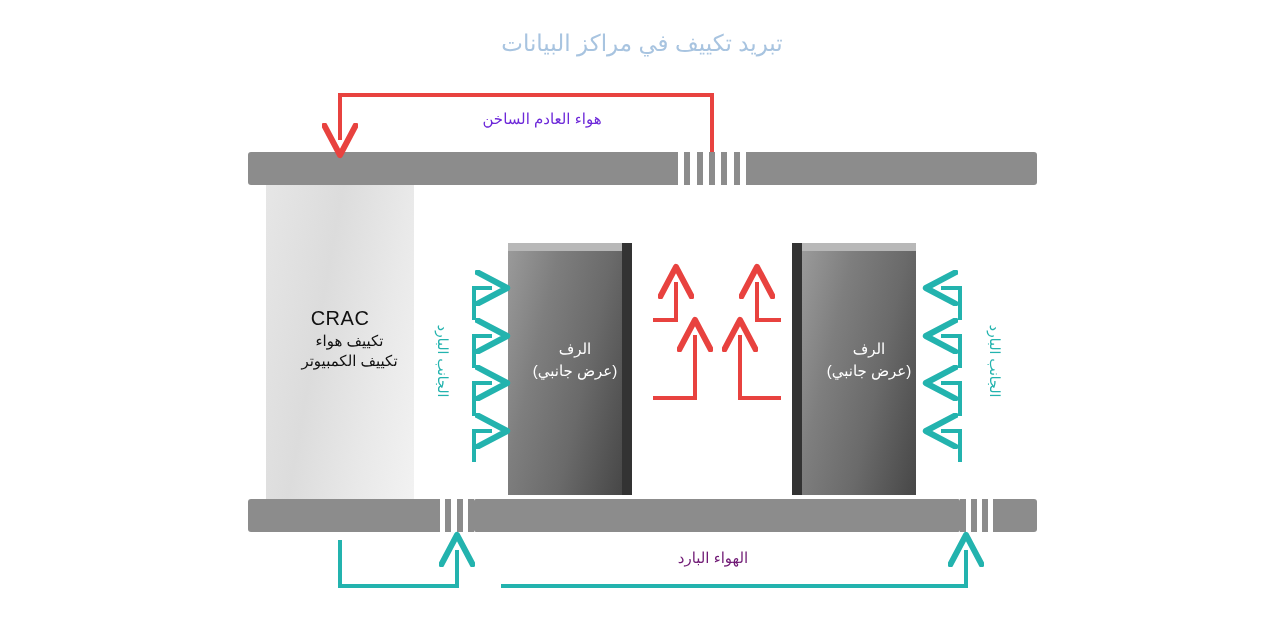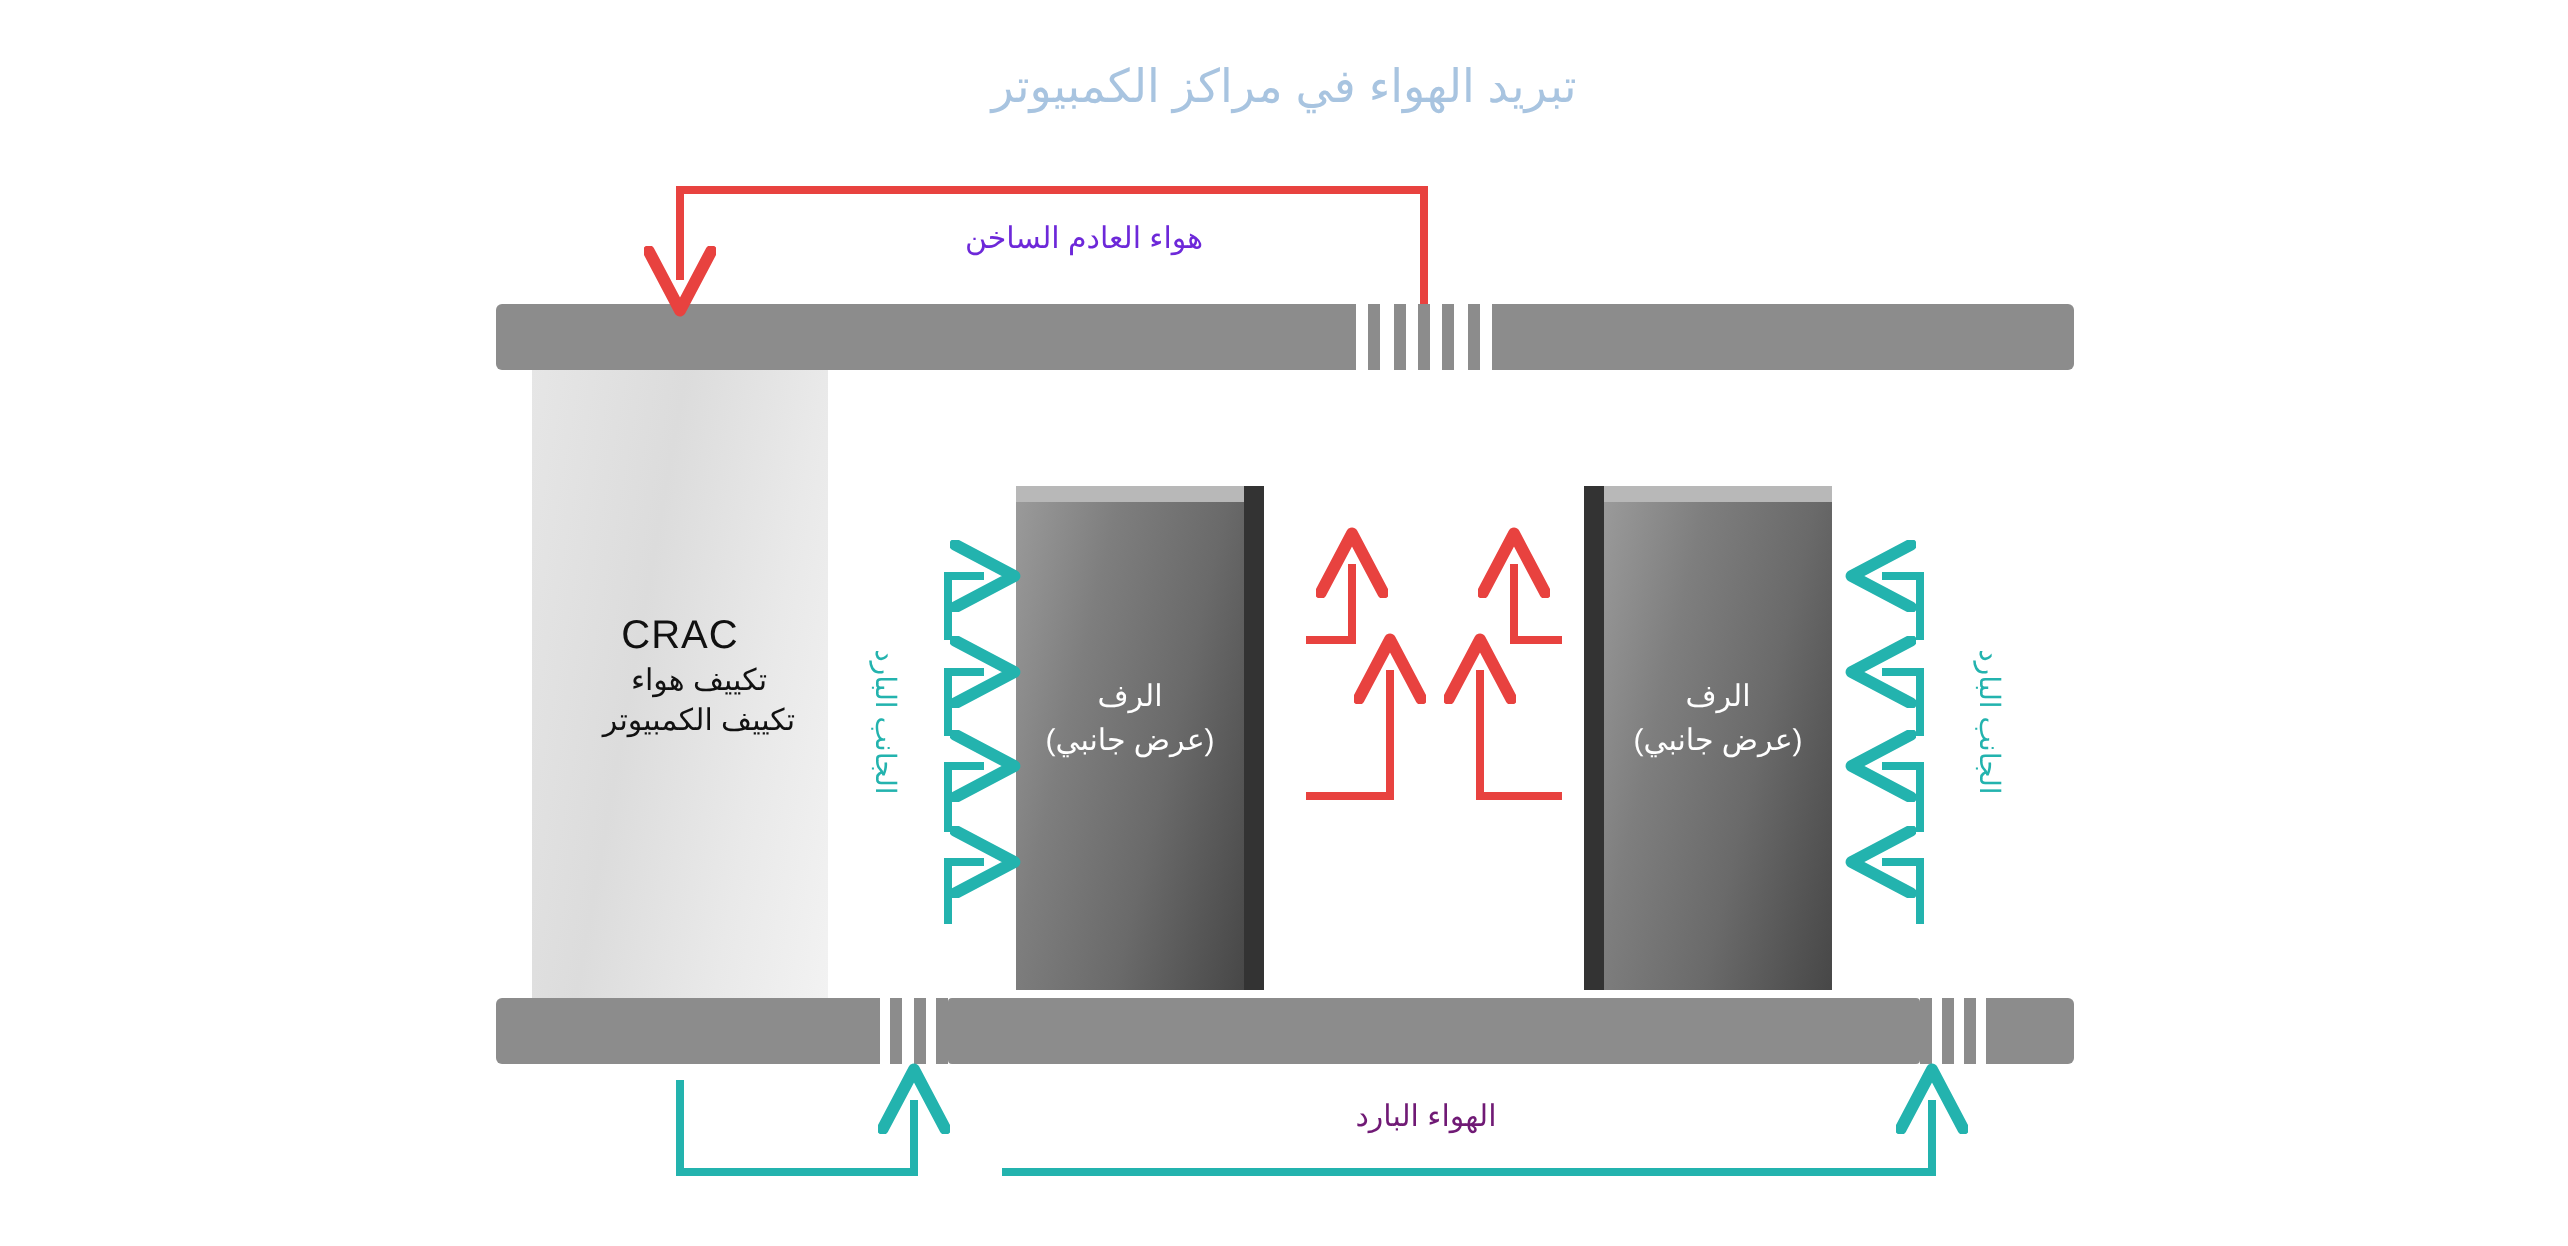--- a/index.html
+++ b/index.html
@@ -89,20 +89,21 @@
     background: #333333;
   }
   .rack-label {
     position: absolute;
     text-align: center;
     color: #ffffff;
     font-size: 15px;
     direction: rtl;
     line-height: 1.45;
     white-space: nowrap;
+    padding-left: 10px;
   }
 
   #rack-left-wrap  { left: 508px; top: 243px; width: 124px; height: 252px; }
   #rack-right-wrap { left: 792px; top: 243px; width: 124px; height: 252px; }
 
   
   .flow-label { position: absolute; white-space: nowrap; direction: rtl; }
   #hot-exhaust-label {
     left: 392px; top: 110px; width: 300px;
     text-align: center; color: #6d28d9; font-size: 15px;
@@ -134,21 +135,21 @@
     left: 0; top: 0;
     width: 1284px; height: 623px;
     pointer-events: none;
   }
 </style>
 </head>
 <body>
 
 <div id="stage">
 
-  <div id="diagram-title">تبريد الهواء في مراكز الكمبيوتر</div>
+  <div id="diagram-title">تبريد تكييف في مراكز البيانات</div>
 
   <div class="slab" id="ceiling-slab-left"></div>
   <div class="slab" id="ceiling-slab-right"></div>
 
   <div class="grille" id="ceiling-grille">
     <span></span>
     <span></span>
     <span></span>
     <span></span>
     <span></span>

